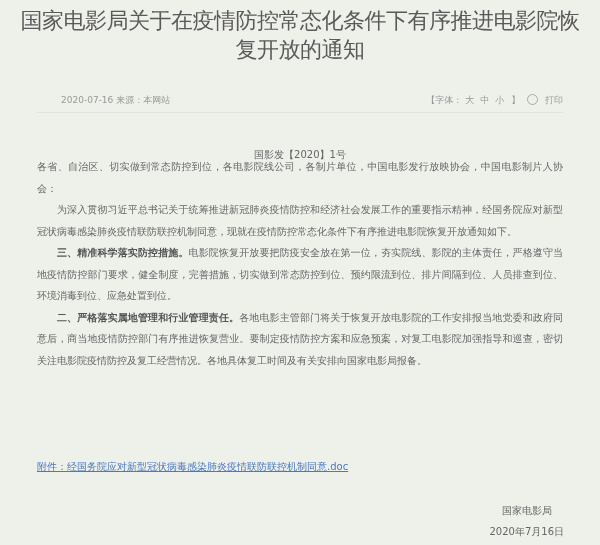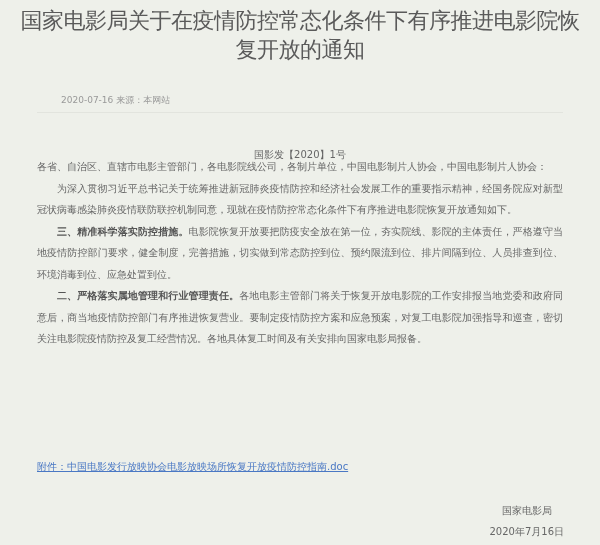--- a/index.html
+++ b/index.html
@@ -57,29 +57,35 @@
 </head>
 <body>
 
 <div class="title">国家电影局关于在疫情防控常态化条件下有序推进电影院恢复开放的通知</div>
 
 <div class="meta">
   <div class="left">
     <span>2020-07-16</span>
     <span>来源：</span><span>本网站</span>
   </div>
+  <div class="right">
+    <span class="font-ctl">
+      <span>【字体：</span><span class="sz">大</span><span class="sz">中</span><span class="sz">小</span><span>】</span>
+    </span>
+    <span style="margin-left:0"><span class="print-icon"></span><span>打印</span></span>
+  </div>
 </div>
 
 <div class="divider"></div>
 
 <div class="docno">国影发【2020】1号</div>
 
 <div class="body">
-  <p>各省、自治区、直辖市电影主管部门，各电影院线公司，各制片单位，中国电影制片人协会，中国电影制片人协会：</p>
+  <p>各省、自治区、切实做到常态防控到位，各电影院线公司，各制片单位，中国电影发行放映协会，中国电影制片人协会：</p>
   <p class="indent">为深入贯彻习近平总书记关于统筹推进新冠肺炎疫情防控和经济社会发展工作的重要指示精神，经国务院应对新型冠状病毒感染肺炎疫情联防联控机制同意，现就在疫情防控常态化条件下有序推进电影院恢复开放通知如下。</p>
   <p class="indent"><b>三、精准科学落实防控措施。</b><span>电影院恢复开放要把防疫安全放在第一位，夯实院线、影院的主体责任，严格遵守当地疫情防控部门要求，健全制度，完善措施，切实做到常态防控到位、预约限流到位、排片间隔到位、人员排查到位、环境消毒到位、应急处置到位。</span></p>
   <p class="indent"><b>二、严格落实属地管理和行业管理责任。</b><span>各地电影主管部门将关于恢复开放电影院的工作安排报当地党委和政府同意后，商当地疫情防控部门有序推进恢复营业。要制定疫情防控方案和应急预案，对复工电影院加强指导和巡查，密切关注电影院疫情防控及复工经营情况。各地具体复工时间及有关安排向国家电影局报备。</span></p>
 </div>
 
-<a class="attach">附件：中国电影发行放映协会电影放映场所恢复开放疫情防控指南.doc</a>
+<a class="attach">附件：经国务院应对新型冠状病毒感染肺炎疫情联防联控机制同意.doc</a>
 
 <div class="sign org">国家电影局</div>
 <div class="sign date">2020年7月16日</div>
 
 </body></html>

